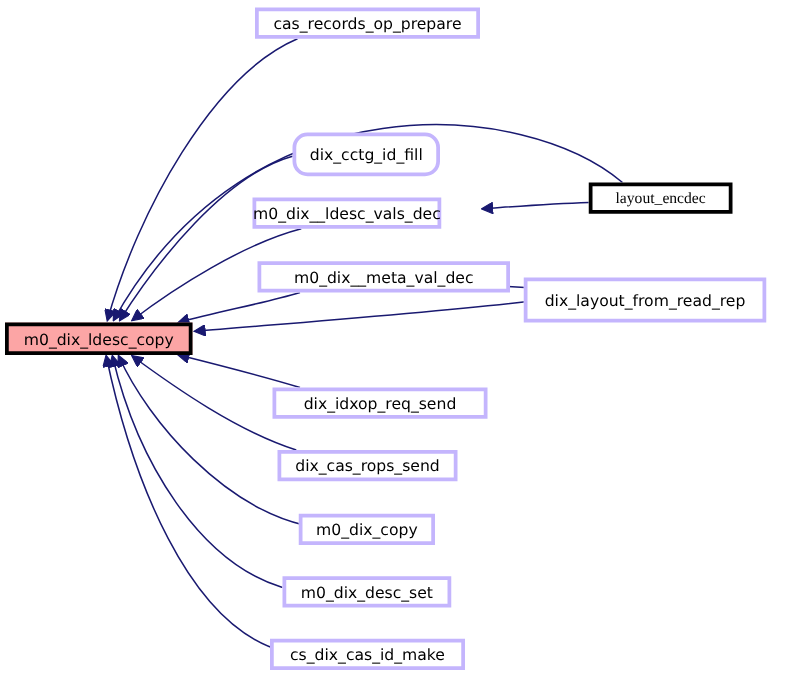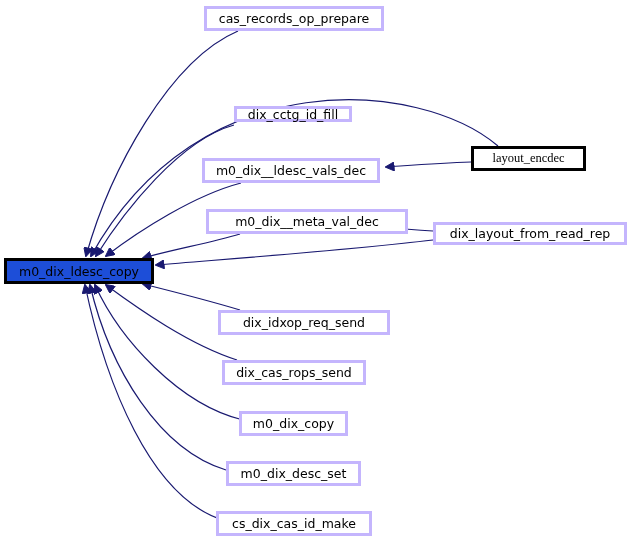--- a/index.html
+++ b/index.html
@@ -2,21 +2,21 @@
 <html><head>
 <meta charset="utf-8">
 <style>
   html, body { margin: 0; padding: 0; background: #ffffff; }
   body { width: 631px; height: 544px; position: relative; overflow: hidden; font-family: "DejaVu Sans", sans-serif; }
   #graph { position: absolute; left: 0; top: 0; width: 631px; height: 544px; }
   .node { position: absolute; box-sizing: border-box; background: #ffffff; border: 3px solid #c4b5fd;
           font-size: 12.5px; color: #000000; display: flex; align-items: center; justify-content: center;
           white-space: nowrap; cursor: pointer; }
   .node.black { border-color: #000000; font-family: Liberation Serif, serif; }
-  .node.focus { background: #1d4ed8; border-color: #000000; cursor: default; }
+  .node.focus { background: #fca5a5; border-color: #000000; cursor: default; }
 </style>
 </head>
 <body>
 
 <svg id="graph" xmlns="http://www.w3.org/2000/svg" width="631" height="544">
   <defs>
     <marker id="arrow" viewBox="0 0 10 10" refX="9" refY="5" markerWidth="10" markerHeight="9" markerUnits="userSpaceOnUse" orient="auto">
       <path d="M0,0 L10,5 L0,10 z" fill="#191970" stroke="#191970"></path>
     </marker>
   </defs>
@@ -32,22 +32,22 @@
       <path d="M243,420 C180,405 120,340 95,285" fill="none" stroke="#191970" stroke-width="1.2" marker-end="url(#arrow)"></path>
       <path d="M226,470 C160,450 110,370 90,285" fill="none" stroke="#191970" stroke-width="1.2" marker-end="url(#arrow)"></path>
       <path d="M226,521 C150,500 105,380 85,285" fill="none" stroke="#191970" stroke-width="1.2" marker-end="url(#arrow)"></path>
       <path d="M471,162 C440,163 415,165 386,167" fill="none" stroke="#191970" stroke-width="1.2" marker-end="url(#arrow)"></path>
       <path d="M433,231 C420,230 405,229 381,228" fill="none" stroke="#191970" stroke-width="1.2" marker-end="url(#arrow)"></path>
     </g>
 </svg>
 
 <div class="node focus" style="left:4px;top:258px;width:150px;height:26px;">m0_dix_ldesc_copy</div>
 <a class="node" style="left:204px;top:6px;width:180px;height:25px;">cas_records_op_prepare</a>
-<a class="node" style="left:234px;top:106px;width:118px;height:16px;">dix_cctg_id_fill</a>
-<a class="node" style="left:202px;top:158px;width:178px;height:25px;">m0_dix__ldesc_vals_dec</a>
+<a class="node" style="left:234px;top:106px;width:118px;height:35px;border-radius:12px;">dix_cctg_id_fill</a>
+<a class="node" style="left:202px;top:158px;width:151px;height:25px;">m0_dix__ldesc_vals_dec</a>
 <a class="node black" style="left:471px;top:146px;width:115px;height:25px;">layout_encdec</a>
 <a class="node" style="left:206px;top:209px;width:202px;height:25px;">m0_dix__meta_val_dec</a>
-<a class="node" style="left:433px;top:222px;width:194px;height:23px;">dix_layout_from_read_rep</a>
+<a class="node" style="left:419px;top:222px;width:194px;height:36px;">dix_layout_from_read_rep</a>
 <a class="node" style="left:218px;top:310px;width:172px;height:25px;">dix_idxop_req_send</a>
 <a class="node" style="left:222px;top:360px;width:144px;height:25px;">dix_cas_rops_send</a>
 <a class="node" style="left:239px;top:411px;width:109px;height:25px;">m0_dix_copy</a>
 <a class="node" style="left:226px;top:461px;width:135px;height:25px;">m0_dix_desc_set</a>
 <a class="node" style="left:216px;top:511px;width:156px;height:25px;">cs_dix_cas_id_make</a>
 
 </body></html>

